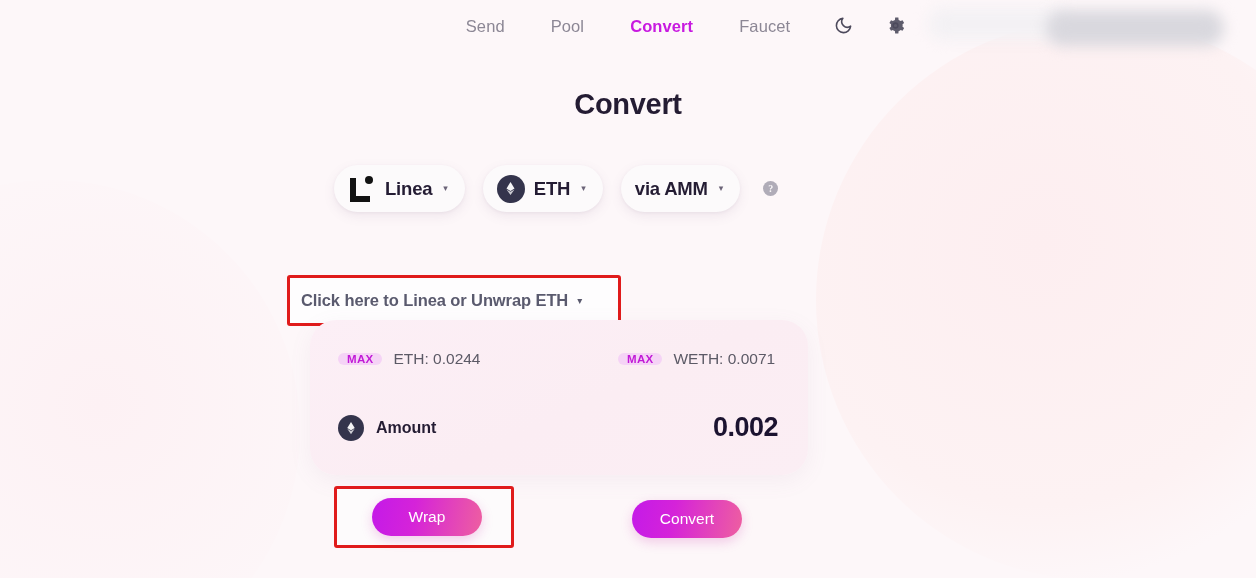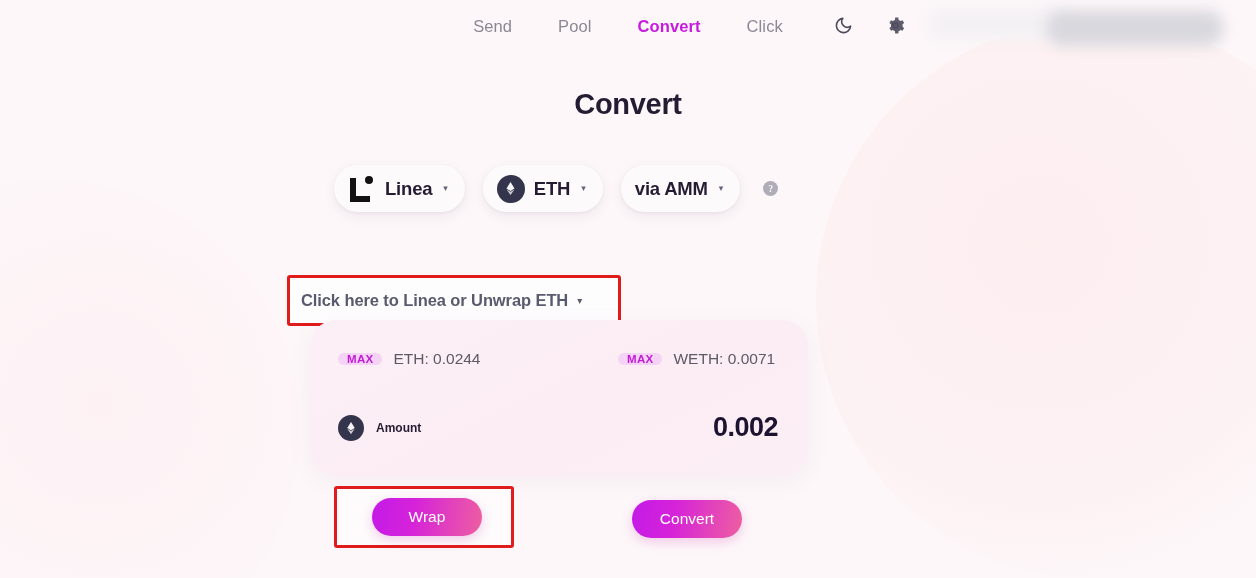--- a/index.html
+++ b/index.html
@@ -280,21 +280,21 @@
 
   .amount-row {
     position: absolute;
     top: 92px;
     left: 28px;
     right: 30px;
     display: flex;
     align-items: center;
   }
   .amount-label {
-    font-size: 12px;
+    font-size: 16px;
     font-weight: 700;
     color: #241c33;
     margin-left: 12px;
   }
   .amount-value {
     margin-left: auto;
     font-size: 27px;
     font-weight: 700;
     color: #1b1330;
     letter-spacing: -0.5px;
@@ -343,21 +343,21 @@
 <body>
 
 <div class="bg-blob bg-blob-right"></div>
 <div class="bg-blob bg-blob-left"></div>
 
 <div class="header">
   <nav class="nav">
     <span class="nav-item">Send</span>
     <span class="nav-item">Pool</span>
     <span class="nav-item active">Convert</span>
-    <span class="nav-item">Click</span>
+    <span class="nav-item">Faucet</span>
   </nav>
 
   <div class="header-icons">
     <span class="hicon">
       <svg width="19" height="19" viewBox="0 0 24 24" fill="none" stroke="currentColor" stroke-width="2" stroke-linecap="round" stroke-linejoin="round">
         <path d="M21 12.79A9 9 0 1 1 11.21 3 7 7 0 0 0 21 12.79z"></path>
       </svg>
     </span>
     <span class="hicon">
       <svg width="19" height="19" viewBox="0 0 24 24" fill="currentColor">

